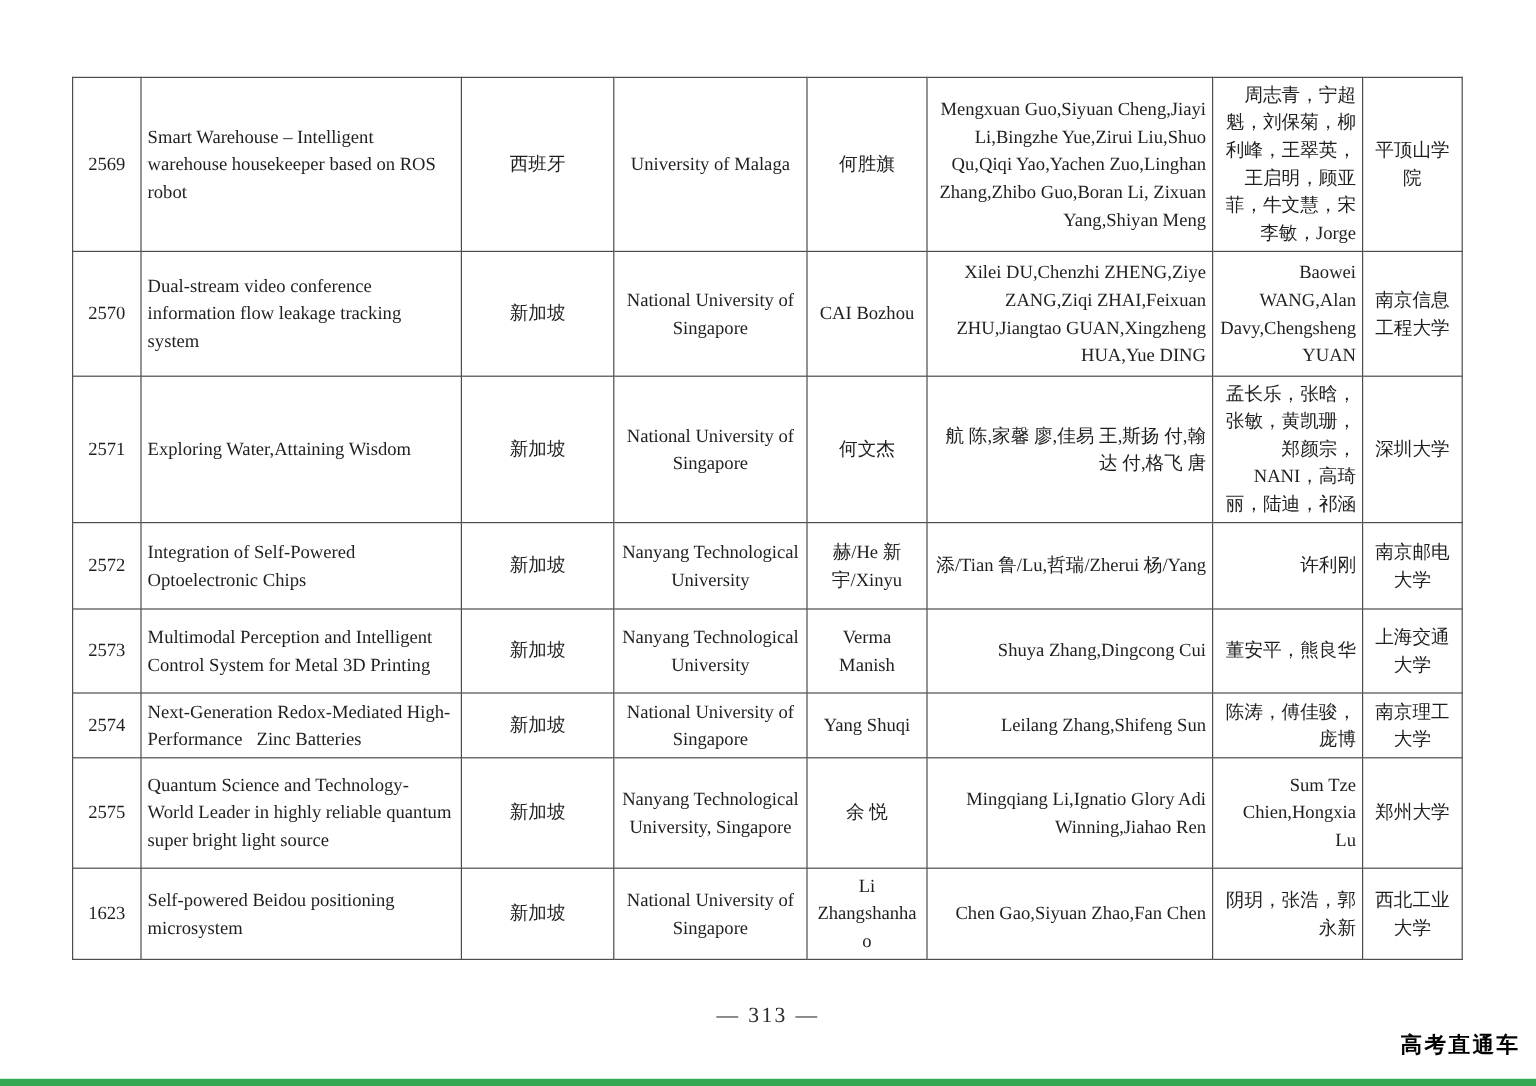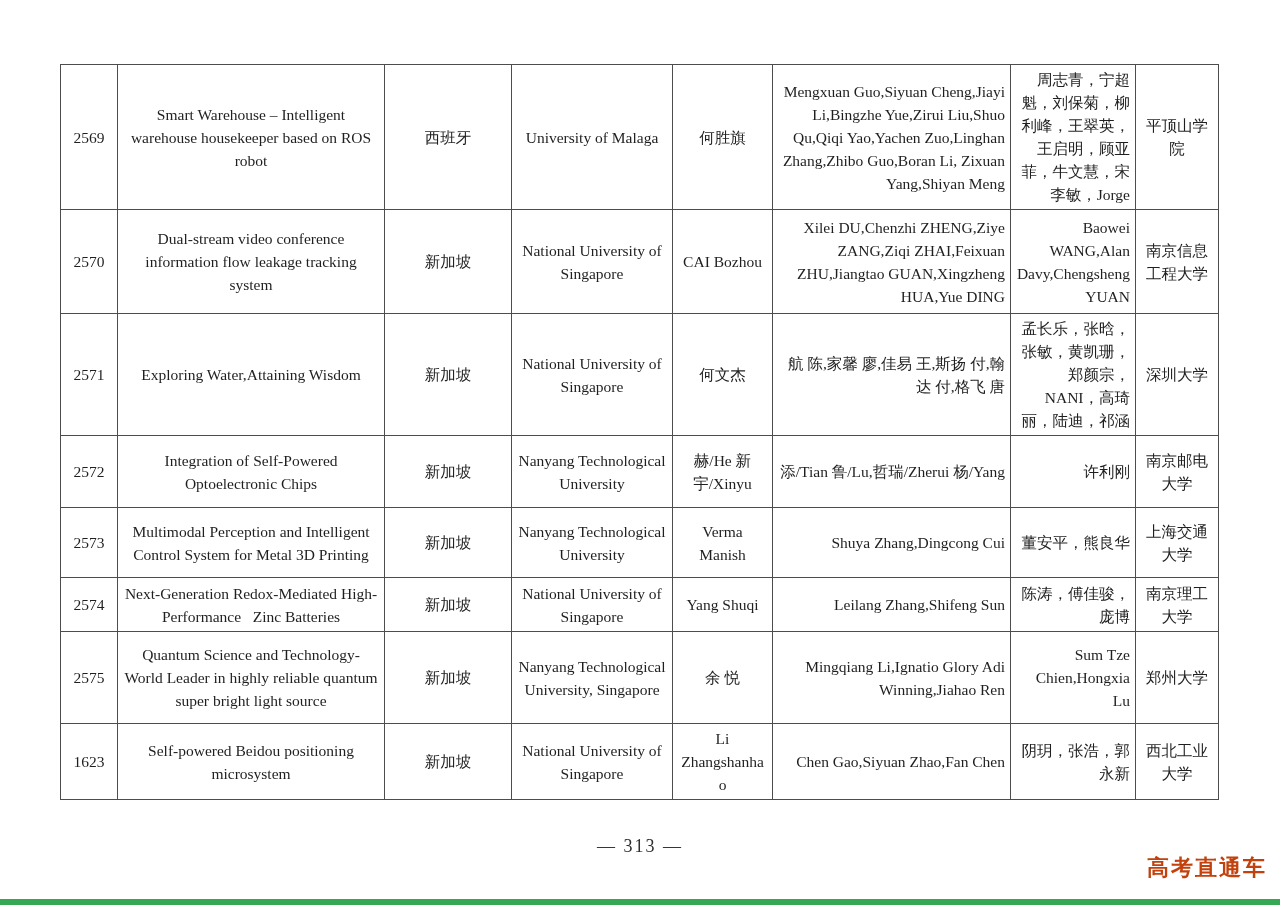--- a/index.html
+++ b/index.html
@@ -32,21 +32,21 @@
   col.w-id{width:57px;}
   col.w-title{width:267px;}
   col.w-country{width:127px;}
   col.w-university{width:161px;}
   col.w-leader{width:100px;}
   col.w-members{width:238px;}
   col.w-advisors{width:125px;}
   col.w-institution{width:83px;}
   
   td.c-id,td.c-country,td.c-university,td.c-leader,td.c-institution{text-align:center;padding:3px 3px;}
-  td.c-title{text-align:center;padding-left:6px;white-space:pre-wrap;}
+  td.c-title{text-align:left;padding-left:6px;white-space:pre-wrap;}
   td.c-members{text-align:right;padding-left:7px;}
   td.c-advisors{text-align:right;padding-left:7px;}
   
   tbody tr:nth-child(1){height:123px;}
   tbody tr:nth-child(2){height:104px;}
   tbody tr:nth-child(3){height:107px;}
   tbody tr:nth-child(4){height:72px;}
   tbody tr:nth-child(5){height:70px;}
   tbody tr:nth-child(6){height:54px;}
   tbody tr:nth-child(7){height:92px;}
@@ -58,23 +58,23 @@
     font-size:18px;
     letter-spacing:2px;
     color:#2e2e2e;
     margin-top:44px;
   }
   .watermark{
     position:absolute;
     right:13px;bottom:22px;
     font-family:"Liberation Sans","DejaVu Sans",sans-serif;
     font-weight:600;
-    font-size:22px;
+    font-size:18px;
     letter-spacing:2px;
-    color:#c2410c;
+    color:#000000;
     text-shadow:0 1px 0 #ffffff;
   }
   .bottom-bar{
     position:absolute;
     left:0;right:0;bottom:0;
     height:6px;
     background:#35a853;
   }
 </style>
 </head>

